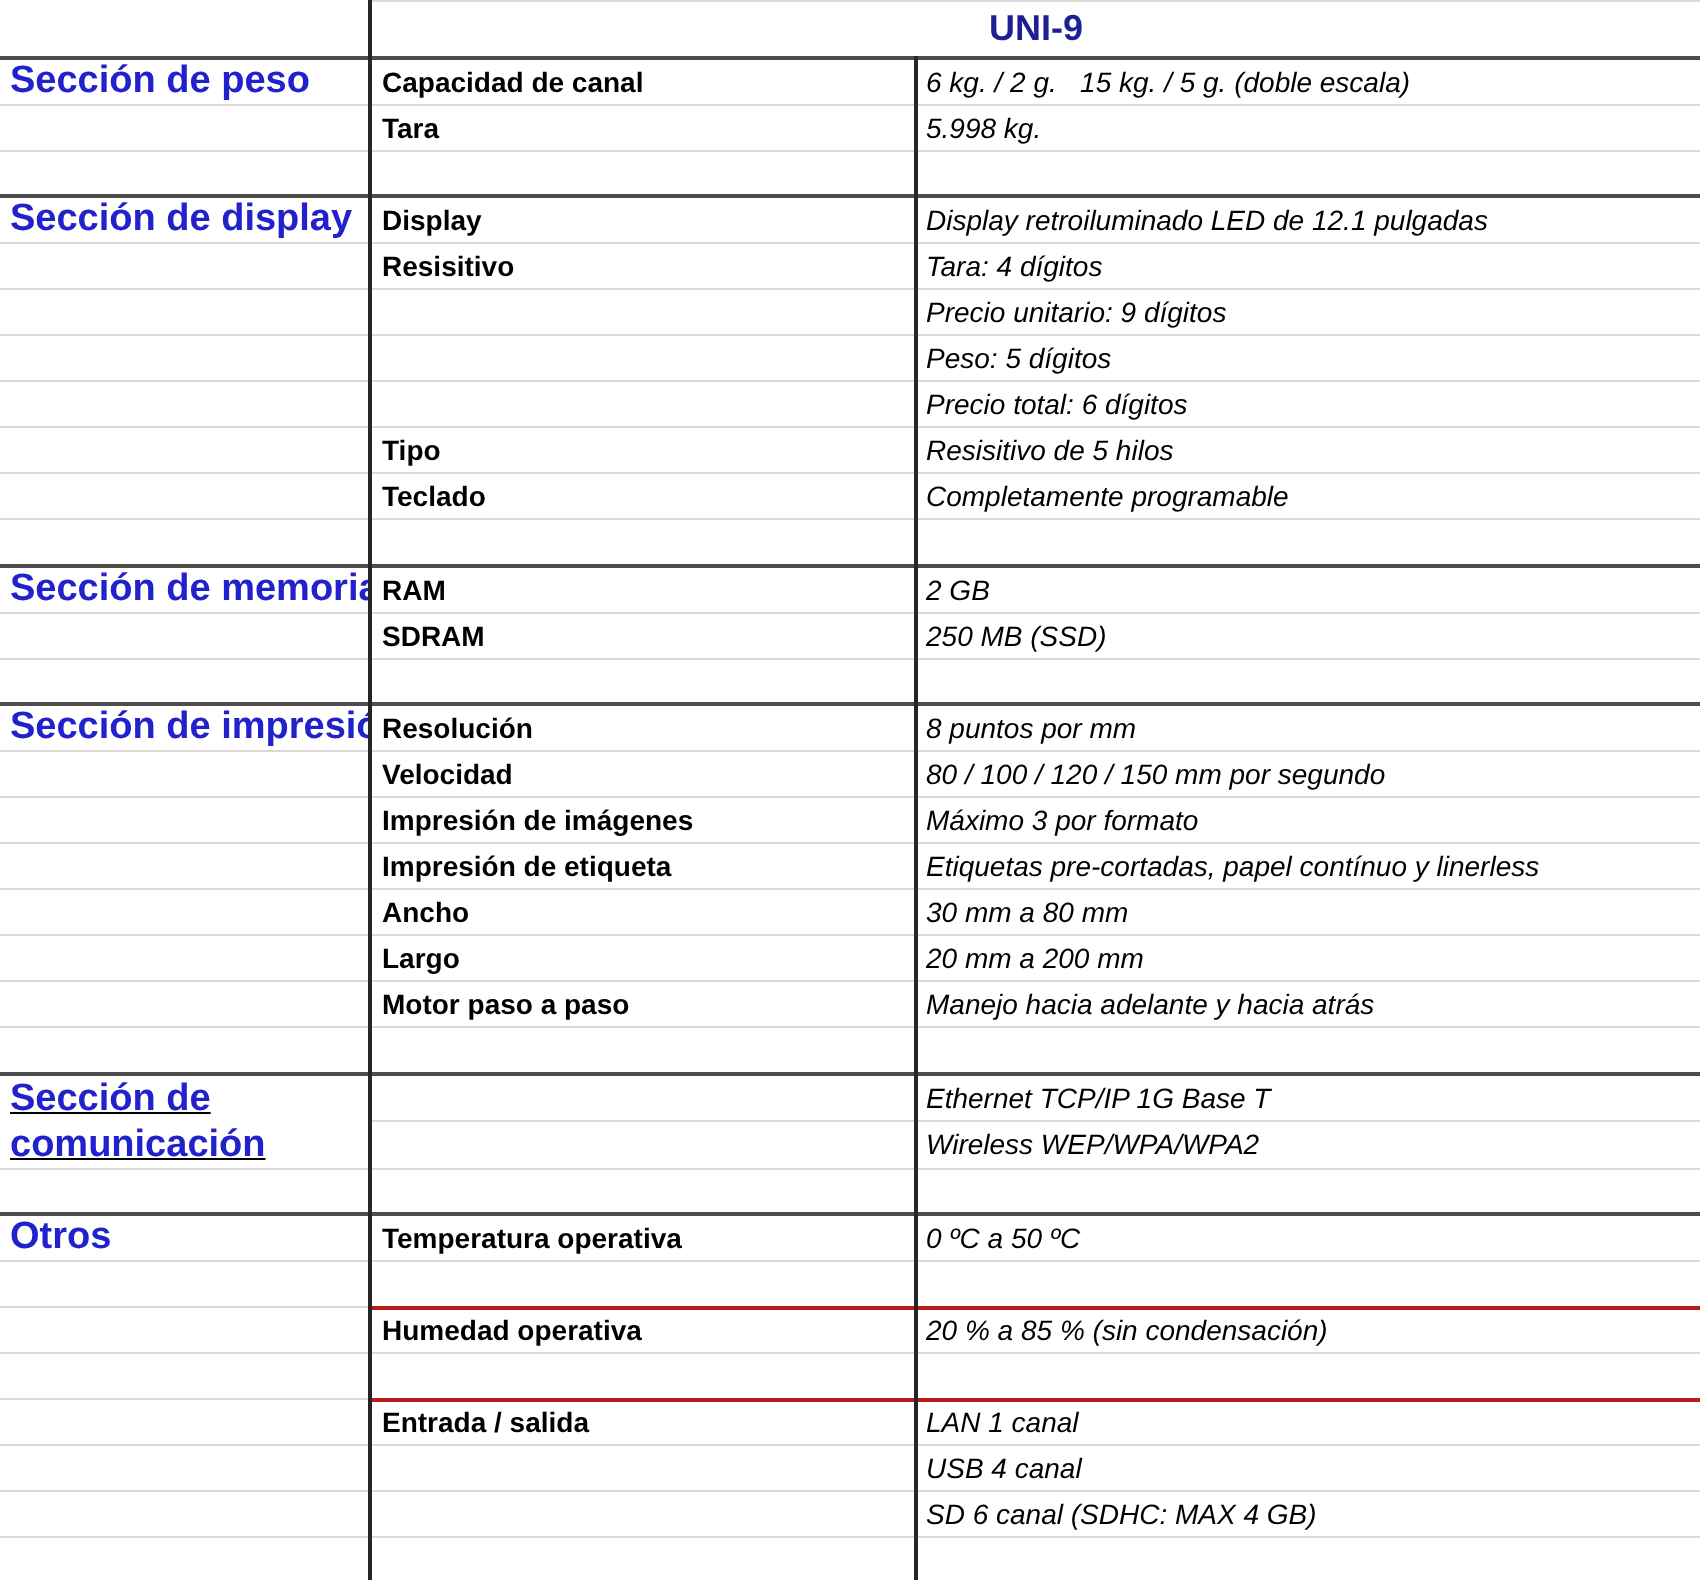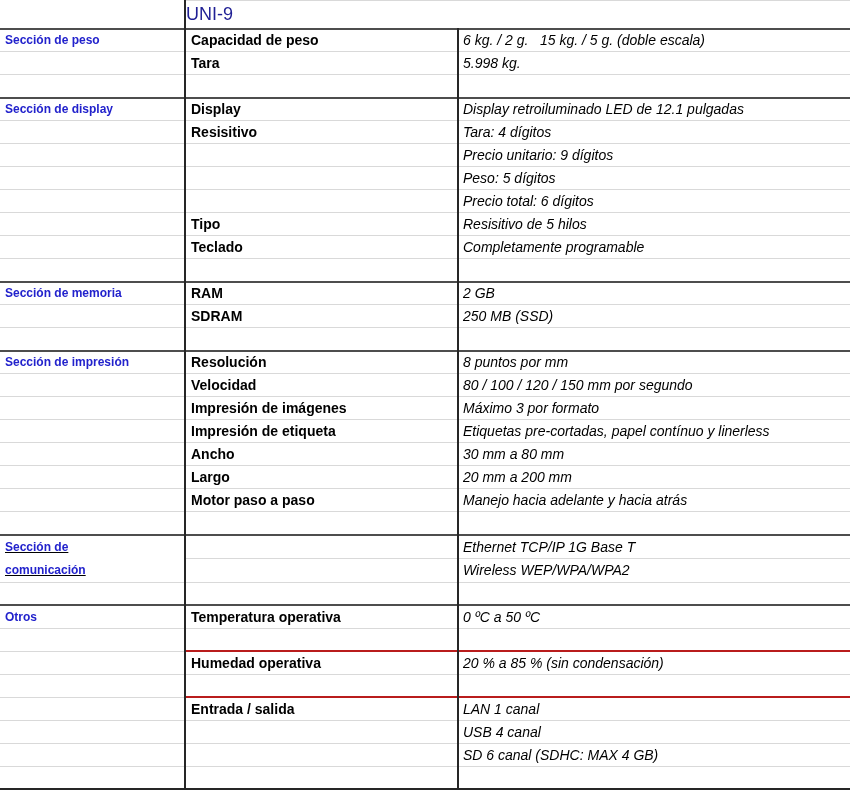--- a/index.html
+++ b/index.html
@@ -30,41 +30,41 @@
 
   
   td.c1 { border-right: 2px solid #262626; padding-left: 5px; }
   td.c2 { border-right: 2px solid #262626; padding-left: 5px; font-weight: bold; }
   td.c3 { padding-left: 4px; font-style: italic; }
 
   
   tr.header-row td.c1 { border-top: none; border-right: 2px solid #262626; }
   tr.header-row td.hdr-merged {
     border-top: 1px solid #d9d9d9;
-    text-align: left;
-    font-weight: normal;
+    text-align: center;
+    font-weight: bold;
     font-size: 18px;
     color: #1f1f94;
     white-space: normal;
   }
 
   
   tr.section-start td { border-top: 2px solid #4d4d4d; }
 
   
   tr.sub-sep td.c2, tr.sub-sep td.c3 { border-top: 2px solid #b91c1c; }
   tr.sub-sep td.c1 { border-top: 1px solid #d9d9d9; }
 
   
   tr.last-row td { border-bottom: 3px solid #262626; }
 
   .section-title {
     color: #2222cc;
     font-weight: bold;
-    font-size: 12px;
+    font-size: 19px;
   }
   td.title-span {
     vertical-align: top;
     white-space: normal;
     text-decoration: underline;
   }
   td.title-span .title-line {
     height: 23px;
     line-height: 23px;
   }
@@ -80,21 +80,21 @@
   </colgroup>
   <thead>
     <tr class="header-row">
       <td class="c1"></td>
       <td class="hdr-merged" colspan="2">UNI-9</td>
     </tr>
   </thead>
   <tbody id="spec-body">
       <tr class="section-start">
         <td class="c1 section-title">Sección de peso</td>
-        <td class="c2">Capacidad de peso</td>
+        <td class="c2">Capacidad de canal</td>
         <td class="c3">6 kg. / 2 g.   15 kg. / 5 g. (doble escala)</td>
       </tr>
       <tr>
         <td class="c1"></td>
         <td class="c2">Tara</td>
         <td class="c3">5.998 kg.</td>
       </tr>
       <tr>
         <td class="c1"></td>
         <td class="c2"></td>

